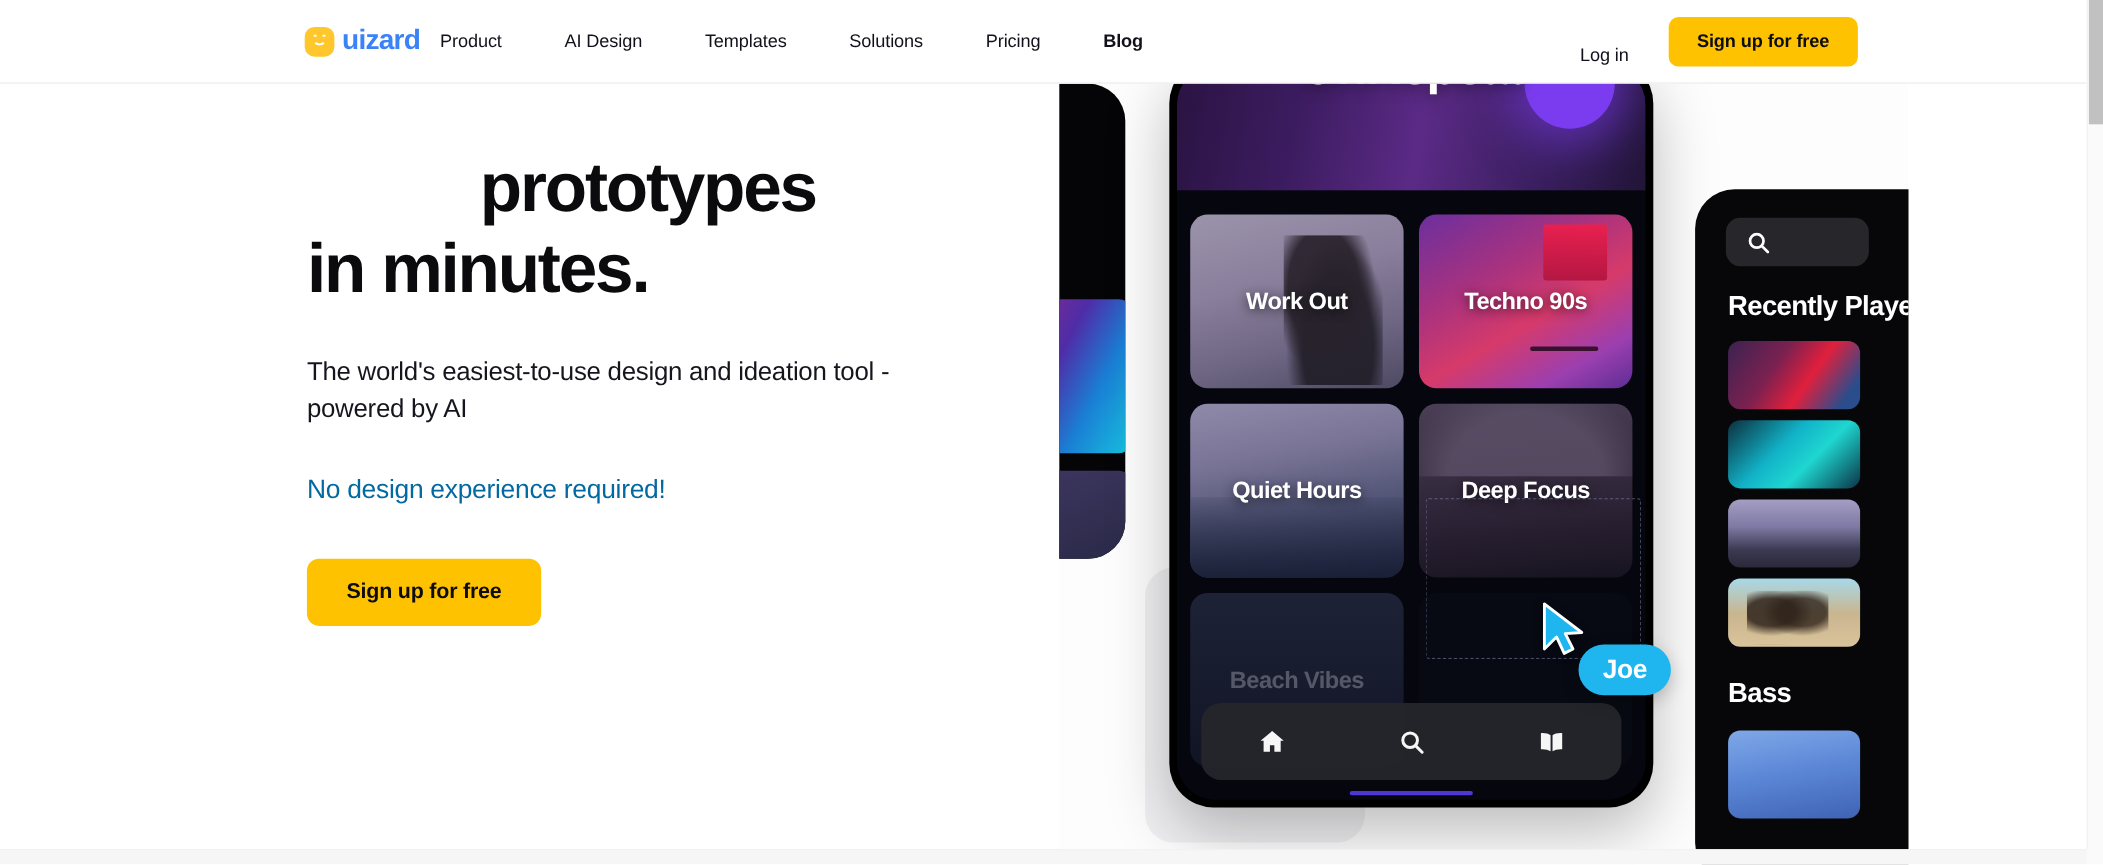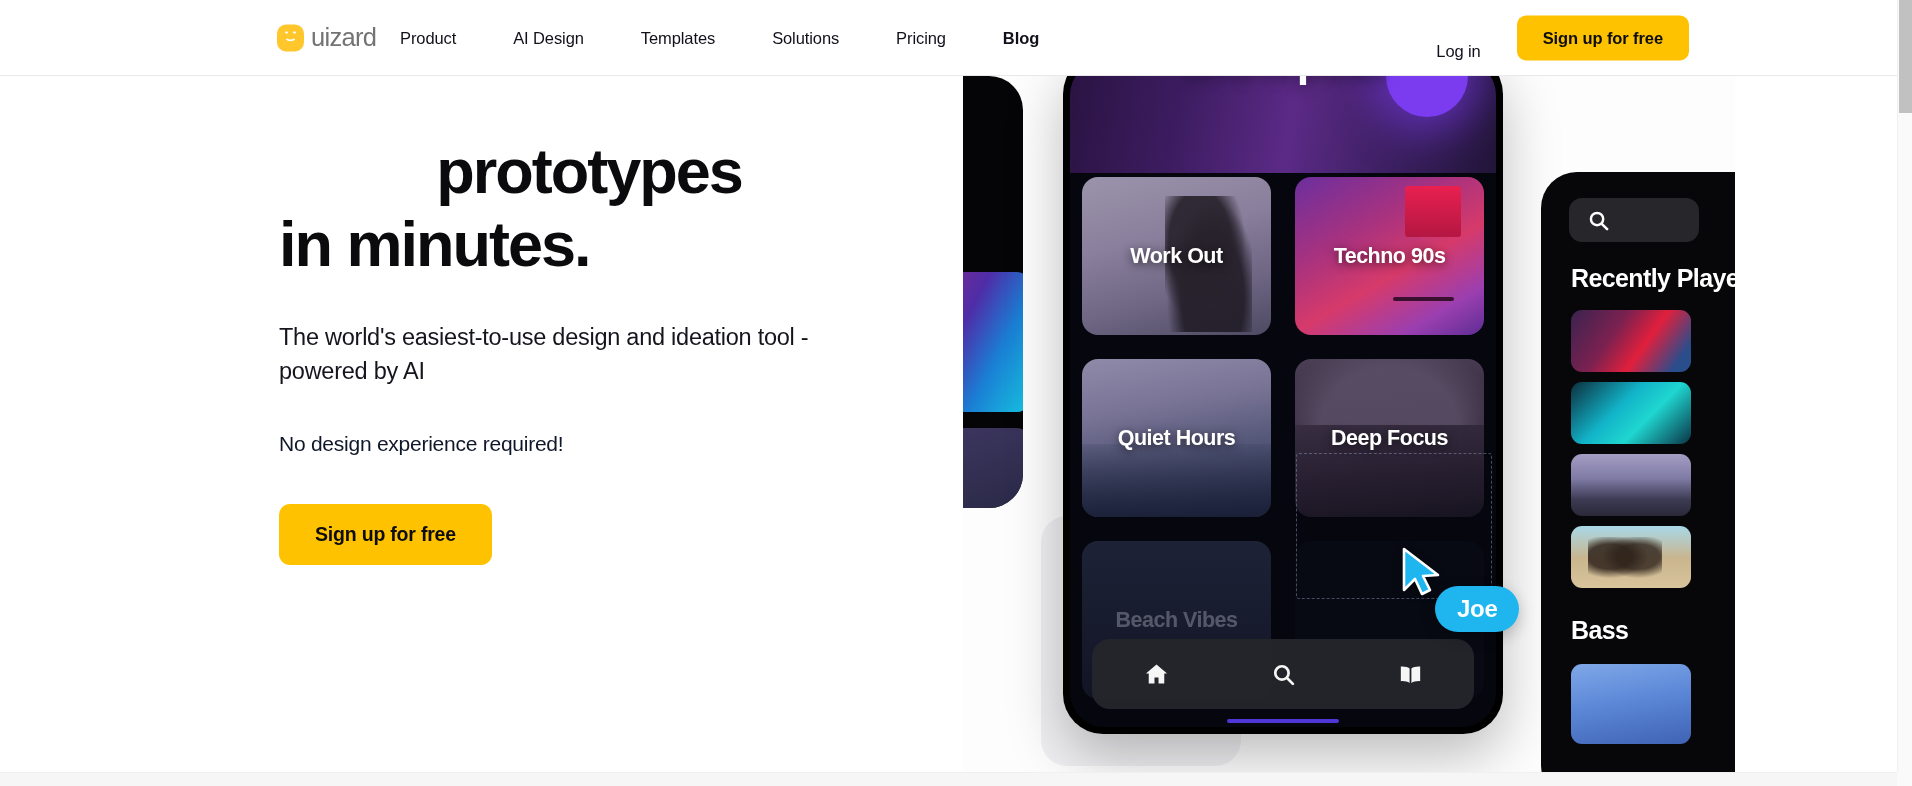--- a/index.html
+++ b/index.html
@@ -39,21 +39,21 @@
   .logo-face .eye.l { left: 2.0px; }
   .logo-face .eye.r { left: 10.2px; }
   .logo-face .smile {
     position: absolute; top: 1.5px; left: 1.2px;
     width: 12.6px; height: 9px;
     border: 2.6px solid #fff; border-top-color: transparent;
     border-left-color: transparent; border-right-color: transparent;
     border-radius: 0 0 12px 12px;
   }
   .logo-text {
-    font-size: 25.5px; font-weight: 400; color: #737373;
+    font-size: 25.5px; font-weight: 700; color: #3b82f6;
     letter-spacing: -0.7px; line-height: 1;
   }
 
   .nav { position: absolute; left: 400px; top: 50%; transform: translateY(-50%);
          display: flex; align-items: center; gap: 0px; }
   .nav a {
     font-size: 16.5px; color: #12101a; font-weight: 500;
     text-decoration: none; letter-spacing: -0.1px;
     padding: 8px 0; margin-right: 57px; white-space: nowrap; cursor: pointer;
   }
@@ -83,21 +83,21 @@
   }
   .headline .l2 { display:block;text-align:center; }
   .headline .l3 { display:block; }
   .sub {
     margin-top: 40px;
     font-size: 23.5px; color: #16141c; line-height: 1.42; letter-spacing: -0.25px;
     font-weight: 400;
   }
   .sub2 {
     margin-top: 41px;
-    font-size: 21px; color: #0f172a; line-height: 1.42; letter-spacing: -0.25px;
+    font-size: 24px; color: #0369a1; line-height: 1.42; letter-spacing: -0.25px;
     font-weight: 400;
   }
   .btn-hero {
     margin-top: 45px;
     background: #ffc200; color: #0d0d0d;
     font-size: 19.5px; font-weight: 700; letter-spacing: -0.2px;
     border: none; border-radius: 11px;
     padding: 19px 36px; cursor: pointer;
     font-family: "Liberation Sans", sans-serif;
   }
@@ -154,23 +154,23 @@
     box-shadow: 0 0 42px 16px rgba(123,60,240,.55);
   }
   .pc-hero-banner .title {
     position:absolute; left:50%; top:-26px; transform:translateX(-50%);
     color:#fff; font-size:45px; font-weight:700; letter-spacing:-1.2px;
     white-space:nowrap; text-shadow: 0 3px 14px rgba(0,0,0,.5);
   }
 
   .pc-grid {
     position:absolute; left:0; right:0; top:112px; bottom:0;
-    padding: 4px 12px;
+    padding: 22px 12px;
     display:grid; grid-template-columns: 1fr 1fr; grid-auto-rows: 158px;
-    gap: 24px; align-content:start;
+    gap: 14px; align-content:start;
   }
   .pc-card {
     position:relative; border-radius:16px; overflow:hidden;
     display:flex; align-items:center; justify-content:center;
   }
   .pc-card .lbl {
     position:relative; z-index:3; color:#fff; font-size:21.5px; font-weight:700;
     letter-spacing:-0.5px; text-shadow:0 2px 10px rgba(0,0,0,.65);
     white-space:nowrap;
   }

